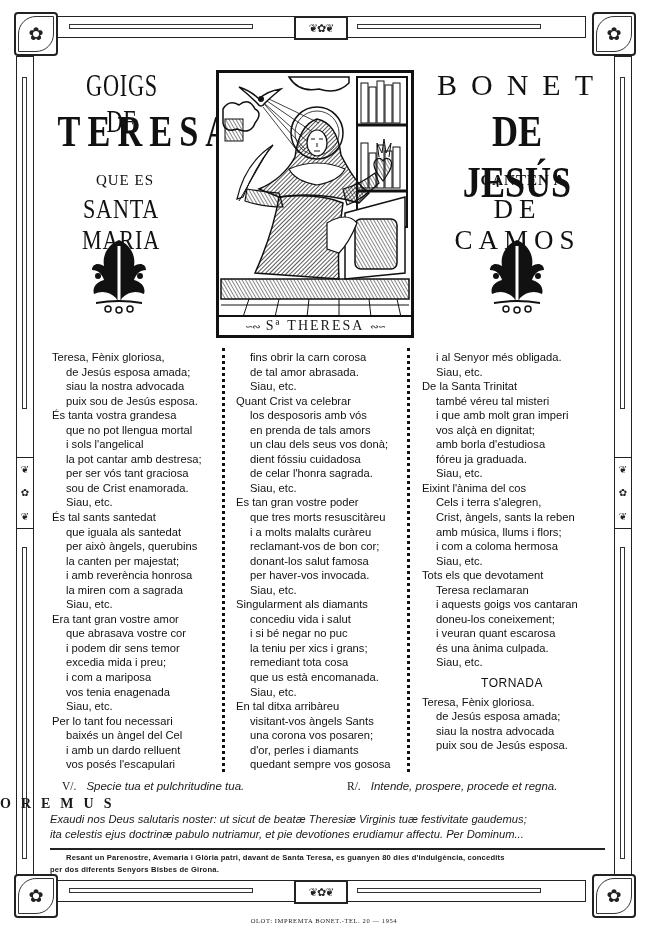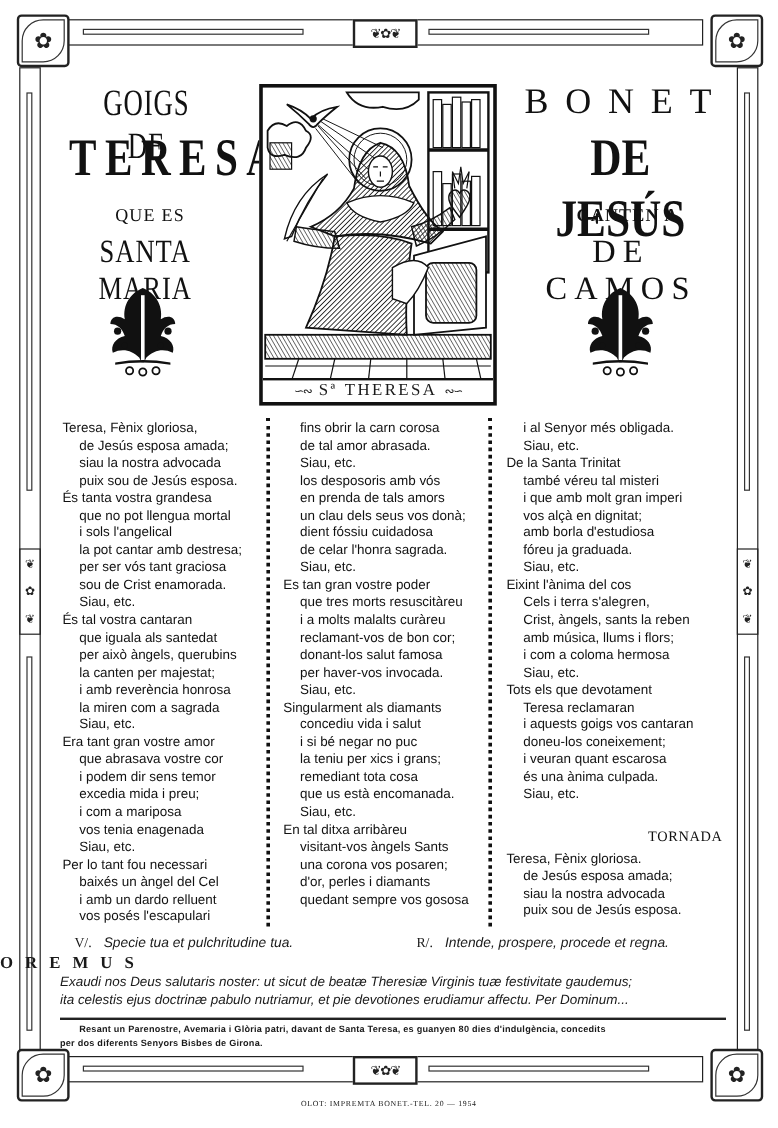--- a/index.html
+++ b/index.html
@@ -33,21 +33,21 @@
 
   .col { position:absolute; top:350px; font-size:11.2px; line-height:14.55px; font-family:"Liberation Sans", sans-serif; color:#111; }
   .col .line { white-space:nowrap; }
   .col .ind { padding-left:14px; }
   .col1 { left:52px; width:170px; }
   .col2 { left:236px; width:170px; }
   .col3 { left:422px; width:180px; }
   .sep { position:absolute; top:348px; width:0; height:424px; border-left:3px dotted #111; }
   .sep1 { left:222px; }
   .sep2 { left:407px; }
-  .tornada { text-align:right; font-family:Liberation Serif, serif; font-size:12px; letter-spacing:0.5px; margin:20px 0 4px 0; }
+  .tornada { text-align:center; font-family:Liberation Sans, sans-serif; font-size:12px; letter-spacing:0.5px; margin:6px 0 4px 0; }
 
   .versicle { position:absolute; top:780px; font-family:"Liberation Sans", sans-serif; font-style:italic; font-size:11.5px; }
   .v-left { left:62px; }
   .v-right { left:347px; }
   .v-mark { font-style:normal; font-family:"Liberation Serif", serif; margin-right:10px; }
   .oremus { position:absolute; left:0; width:648px; top:796px; text-align:left; font-family:"Liberation Serif", serif; font-weight:bold; font-size:14px; letter-spacing:10px; }
   .prayer { position:absolute; left:50px; width:560px; top:812px; font-family:"Liberation Sans", sans-serif; font-style:italic; font-size:11.2px; line-height:15px; }
   .prayer .l { white-space:nowrap; }
   .hrule { position:absolute; left:50px; width:555px; top:848px; border-top:2px solid #222; }
   .indulg { position:absolute; left:50px; width:560px; top:852px; font-family:"Liberation Sans", sans-serif; font-weight:bold; font-size:7.6px; line-height:12px; letter-spacing:0.2px; }
@@ -228,21 +228,21 @@
     <div class="line ind">de Jesús esposa amada;</div>
     <div class="line ind">siau la nostra advocada</div>
     <div class="line ind">puix sou de Jesús esposa.</div>
     <div class="line">És tanta vostra grandesa</div>
     <div class="line ind">que no pot llengua mortal</div>
     <div class="line ind">i sols l'angelical</div>
     <div class="line ind">la pot cantar amb destresa;</div>
     <div class="line ind">per ser vós tant graciosa</div>
     <div class="line ind">sou de Crist enamorada.</div>
     <div class="line ind">Siau, etc.</div>
-    <div class="line">És tal vostra cantaran</div>
+    <div class="line">És tal sants santedat</div>
     <div class="line ind">que iguala als santedat</div>
     <div class="line ind">per això àngels, querubins</div>
     <div class="line ind">la canten per majestat;</div>
     <div class="line ind">i amb reverència honrosa</div>
     <div class="line ind">la miren com a sagrada</div>
     <div class="line ind">Siau, etc.</div>
     <div class="line">Era tant gran vostre amor</div>
     <div class="line ind">que abrasava vostre cor</div>
     <div class="line ind">i podem dir sens temor</div>
     <div class="line ind">excedia mida i preu;</div>
@@ -252,20 +252,21 @@
     <div class="line">Per lo tant fou necessari</div>
     <div class="line ind">baixés un àngel del Cel</div>
     <div class="line ind">i amb un dardo relluent</div>
     <div class="line ind">vos posés l'escapulari</div>
   </div>
 <div class="sep sep1"></div>
 <div class="col col2">
     <div class="line ind">fins obrir la carn corosa</div>
     <div class="line ind">de tal amor abrasada.</div>
     <div class="line ind">Siau, etc.</div>
+    <div class="line">Quant Crist va celebrar</div>
     <div class="line ind">los desposoris amb vós</div>
     <div class="line ind">en prenda de tals amors</div>
     <div class="line ind">un clau dels seus vos donà;</div>
     <div class="line ind">dient fóssiu cuidadosa</div>
     <div class="line ind">de celar l'honra sagrada.</div>
     <div class="line ind">Siau, etc.</div>
     <div class="line">Es tan gran vostre poder</div>
     <div class="line ind">que tres morts resuscitàreu</div>
     <div class="line ind">i a molts malalts curàreu</div>
     <div class="line ind">reclamant-vos de bon cor;</div>

